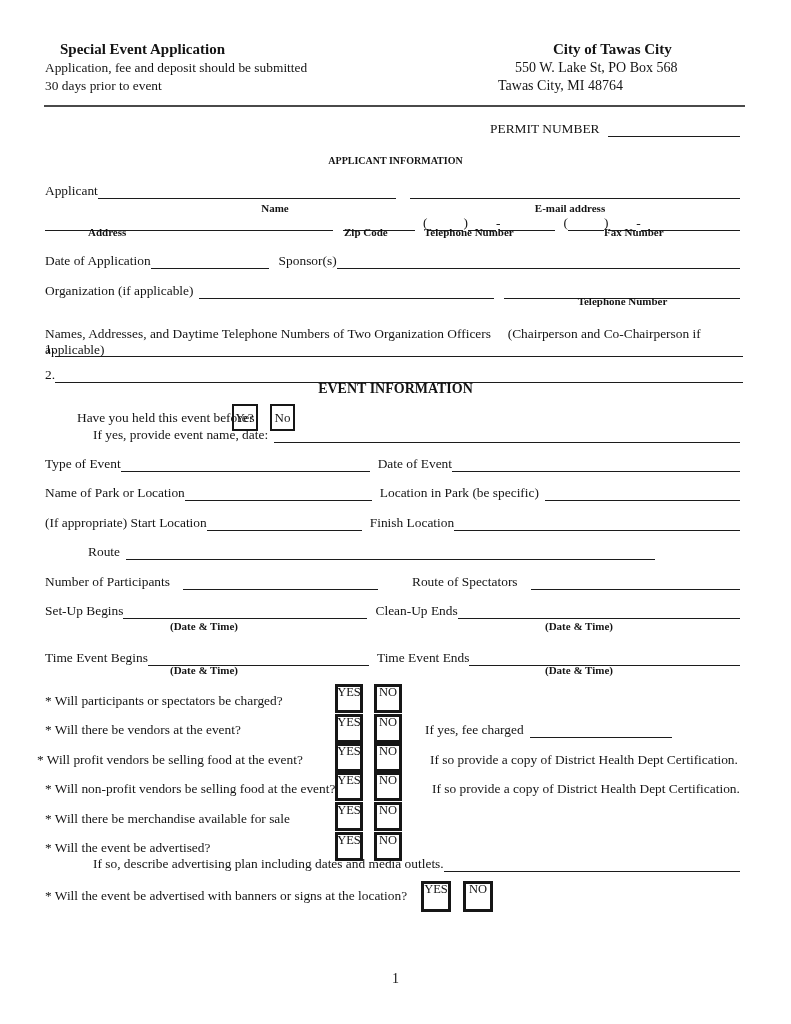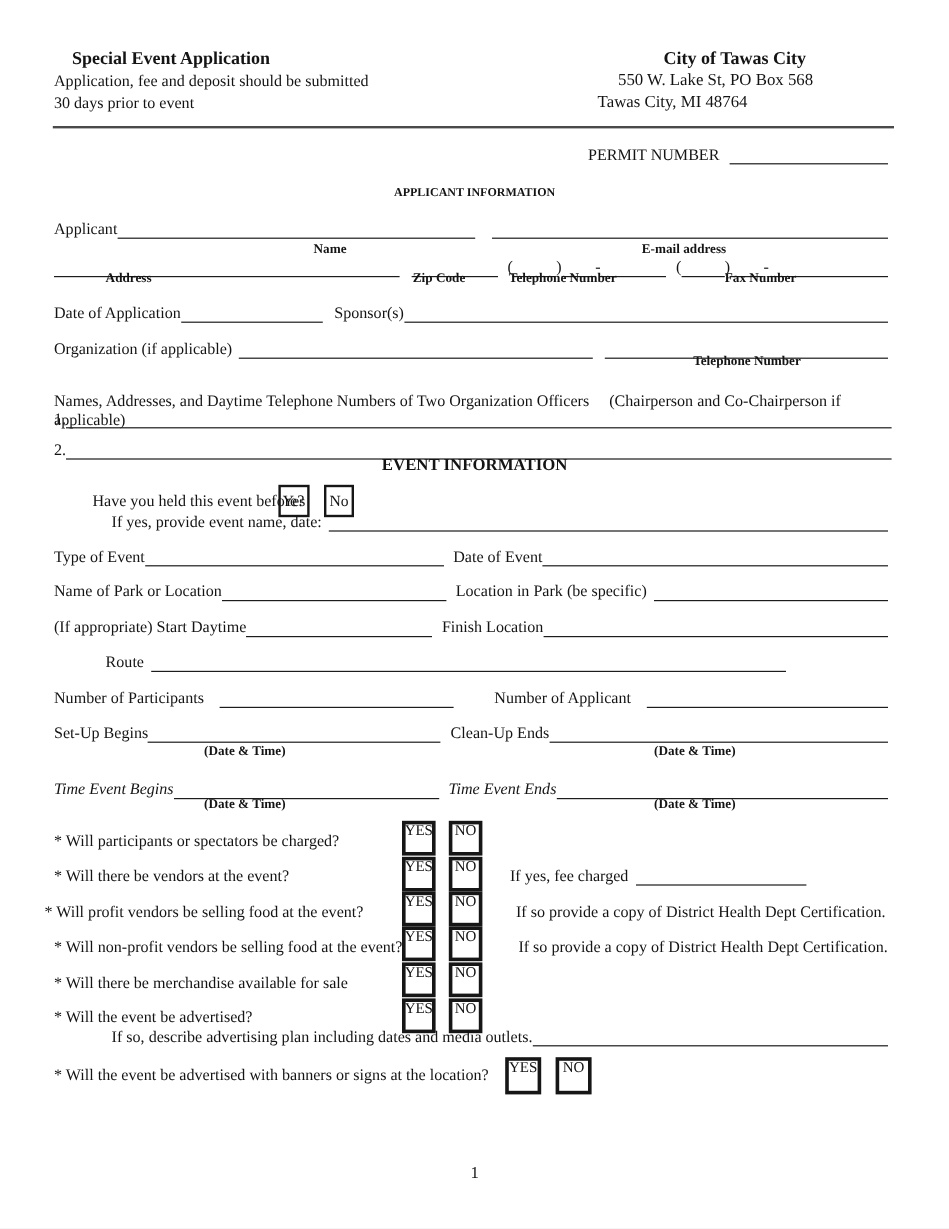--- a/index.html
+++ b/index.html
@@ -146,52 +146,52 @@
   <div class="row" style="top:485px; left:45px; right:51px;">
     <span class="lbl">Name of Park or Location</span>
     <span class="fillblank" style="flex:0 0 187px;"></span>
     <span class="gap8"></span>
     <span class="lbl">Location in Park (be specific)</span>
     <span class="gap6"></span>
     <span class="fillblank"></span>
   </div>
 
   <div class="row" style="top:515px; left:45px; right:51px;">
-    <span class="lbl">(If appropriate) Start Daytime</span>
+    <span class="lbl">(If appropriate) Start Location</span>
     <span class="fillblank" style="flex:0 0 155px;"></span>
     <span class="gap8"></span>
     <span class="lbl">Finish Location</span>
     <span class="fillblank"></span>
   </div>
 
   <div class="row" style="top:544px; left:88px; width:567px;">
     <span class="lbl">Route</span>
     <span class="gap6"></span>
     <span class="fillblank"></span>
   </div>
 
   <div class="row" style="top:574px; left:45px; right:51px;gap:13px;">
     <span class="lbl">Number of Participants</span>
     <span class="fillblank" style="flex:0 0 195px;"></span>
     <span class="gap8"></span>
-    <span class="lbl">Number of Applicant</span>
+    <span class="lbl">Route of Spectators</span>
     <span class="fillblank"></span>
   </div>
 
   <div class="row" style="top:603px; left:45px; right:51px;">
     <span class="lbl">Set-Up Begins</span>
     <span class="fillblank" style="flex:0 0 244px;"></span>
     <span class="gap8"></span>
     <span class="lbl">Clean-Up Ends</span>
     <span class="fillblank"></span>
   </div>
   <div class="abs sm" style="top:620px; left:170px;">(Date &amp; Time)</div>
   <div class="abs sm" style="top:620px; left:545px;">(Date &amp; Time)</div>
 
-  <div class="row" style="top:650px; left:45px; right:51px;font-style:italic;">
+  <div class="row" style="top:650px; left:45px; right:51px;">
     <span class="lbl">Time Event Begins</span>
     <span class="fillblank" style="flex:0 0 221px;"></span>
     <span class="gap8"></span>
     <span class="lbl">Time Event Ends</span>
     <span class="fillblank"></span>
   </div>
   <div class="abs sm" style="top:664px; left:170px;">(Date &amp; Time)</div>
   <div class="abs sm" style="top:664px; left:545px;">(Date &amp; Time)</div>
 
   <div class="abs" style="top:693px; left:45px;">* Will participants or spectators be charged?</div>

